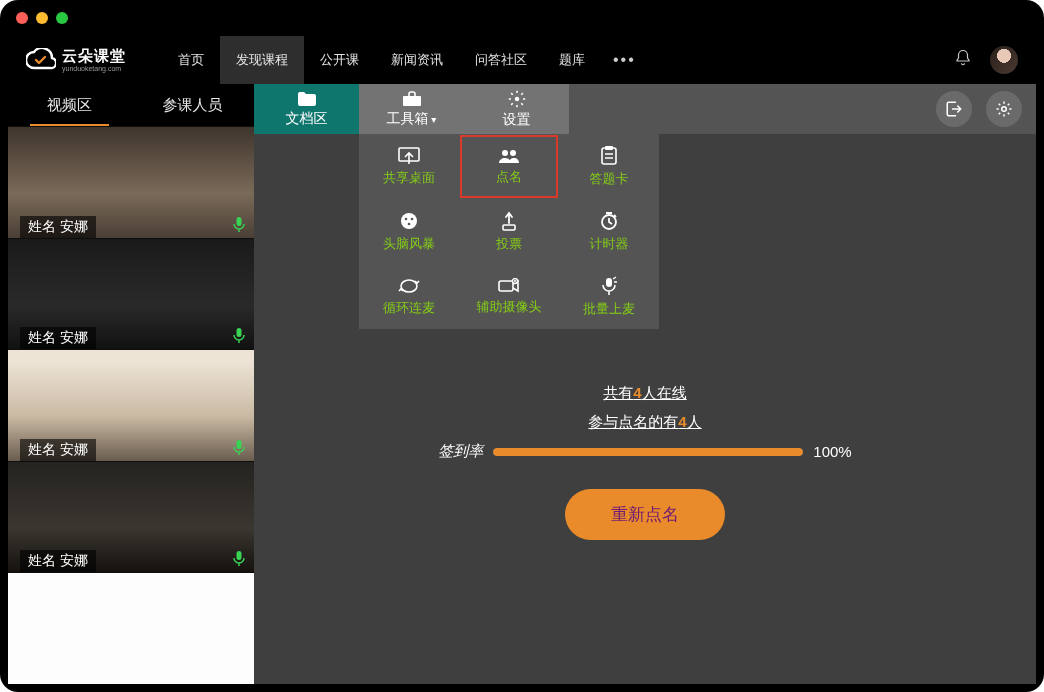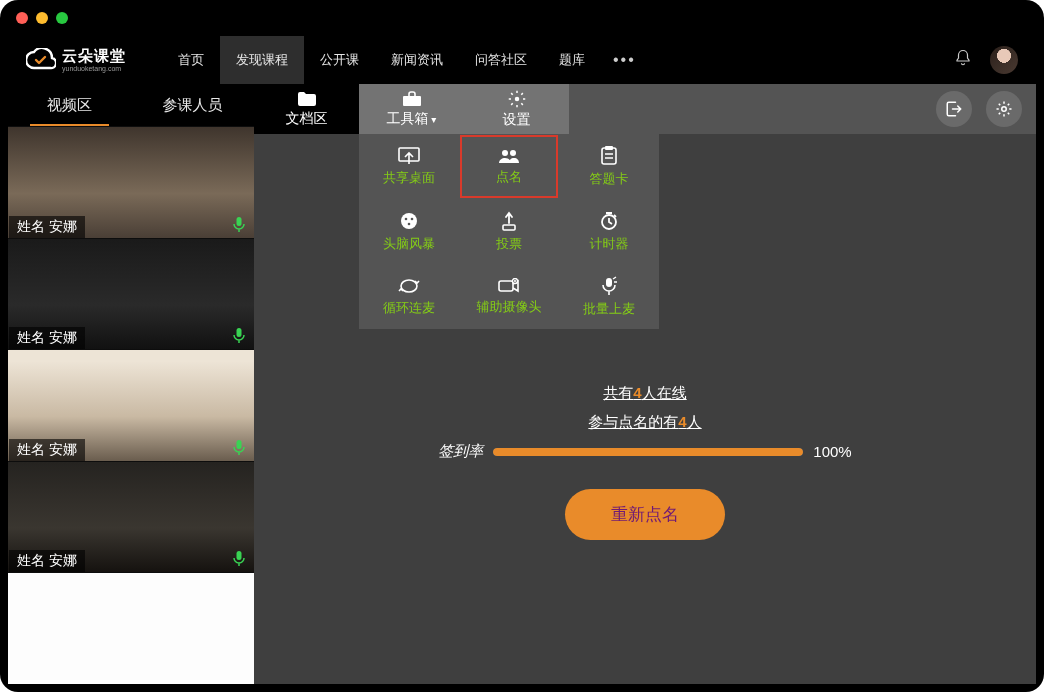--- a/index.html
+++ b/index.html
@@ -116,21 +116,21 @@
     }
     .video-row .thumb {
       position: absolute; inset: 0;
     }
     .thumb1 { background: linear-gradient(180deg,#3f352d 0%,#7a6a58 60%,#4a3f36 100%); }
     .thumb2 { background: linear-gradient(180deg,#1a1a1a 0%,#2a2a2a 60%,#111 100%); }
     .thumb3 { background: linear-gradient(180deg,#ede4d6 10%,#c9b9a3 60%,#6a5d4e 100%); }
     .thumb4 { background: linear-gradient(180deg,#252320 0%,#3a3630 60%,#15120f 100%); }
     .thumb5 { background: #fdfdfd; }
     .name-overlay {
-      position: absolute; left: 1px; bottom: 0; padding: 2px 8px;
+      position: absolute; left: 12px; bottom: 0; padding: 2px 8px;
       color: #fff; font-size: 14px; background: rgba(0,0,0,0.6);
     }
     .mic {
       position: absolute; right: 8px; bottom: 6px;
       color: #39d353;
     }
     .mic svg { display:block; }
 
     
     .main {
@@ -146,21 +146,21 @@
       display: flex;
       align-items: stretch;
     }
     .maintab {
       width: 105px;
       display: flex; flex-direction: column; align-items: center; justify-content: center;
       gap: 3px; color: #fff; font-size: 14px; cursor: pointer;
       background: #737373;
     }
     .maintab .micon svg { display: block; }
-    .maintab-plain { background: #000000; }
+    .maintab-plain { background: #0f766e; }
     .maintab .caret::after { content: " ▾"; font-size: 10px; }
     .main-actions {
       margin-left: auto; display: flex; align-items: center; gap: 14px; padding-right: 14px;
     }
     .circle-btn {
       width: 36px; height: 36px; border-radius: 50%;
       background: #6a6a6a; display: flex; align-items: center; justify-content: center;
       color: #fff; cursor: pointer;
     }
 

